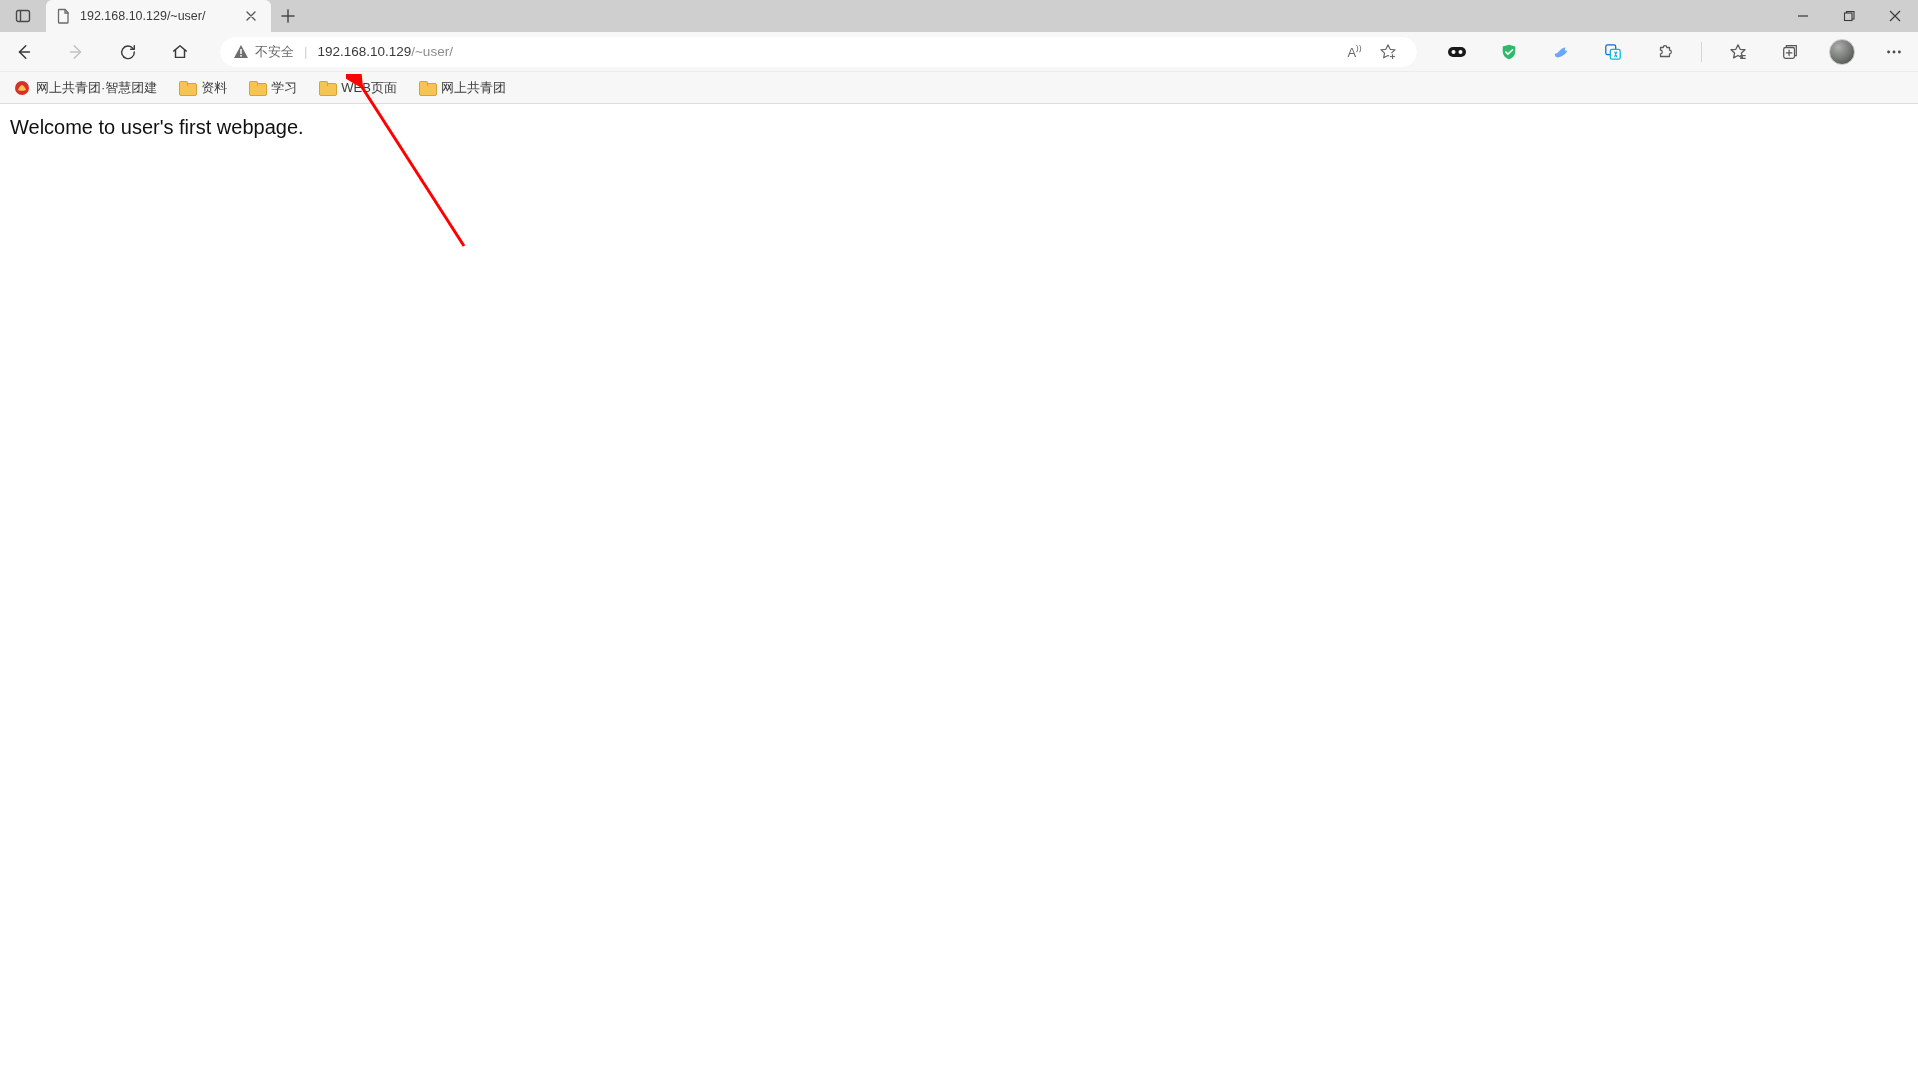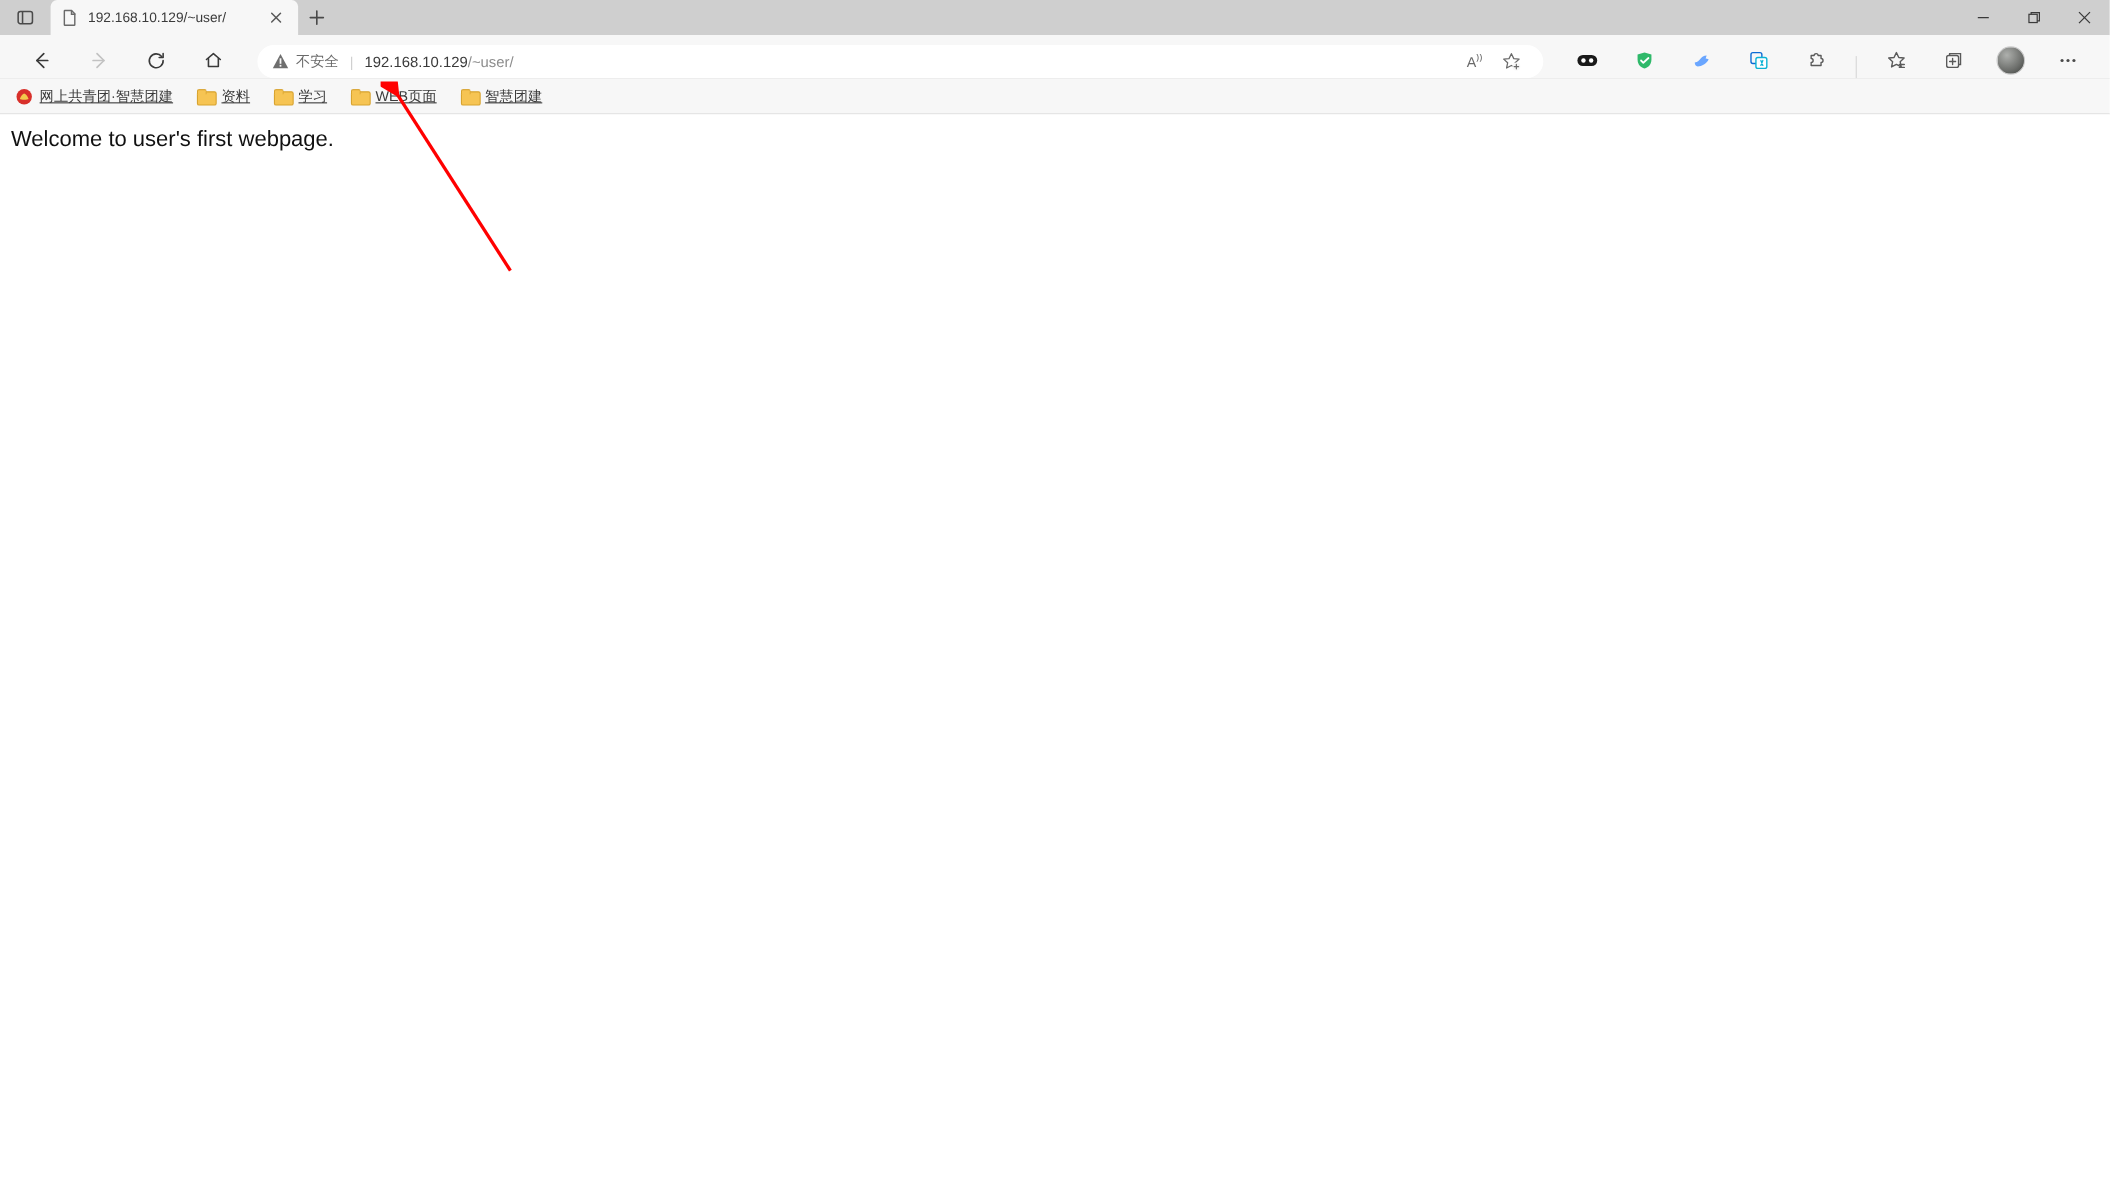--- a/index.html
+++ b/index.html
@@ -38,22 +38,22 @@
   }
   .title-spacer{flex:1;}
   .win-btn{
     width:46px;display:flex;align-items:center;justify-content:center;color:#3a3a3a;
   }
   
   .toolbar{
     height:40px;
     background:#f7f7f7;
     display:flex;
-    align-items:flex-end;
-    padding:0 20px;
+    align-items:center;
+    padding:0 6px;
     gap:16px;
     border-bottom:1px solid #ececec;
   }
   .nav-btn{
     width:36px;height:32px;border-radius:4px;display:flex;align-items:center;justify-content:center;color:#5a5a5a;
   }
   .nav-btn.disabled{color:#b7b7b7;}
   .addr{
     flex:1;
     height:30px;
@@ -86,21 +86,21 @@
     height:32px;
     background:#f7f7f7;
     display:flex;
     align-items:center;
     padding:0 10px;
     gap:14px;
     border-bottom:1px solid #dddddd;
   }
   .bm{
     display:flex;align-items:center;gap:6px;font-size:13px;color:#3b3b3b;
-    padding:3px 4px;border-radius:4px;white-space:nowrap;text-decoration:underline;
+    padding:3px 4px;border-radius:4px;white-space:nowrap;
   }
   
   .page{
     padding:12px 10px;
     font-size:20px;
     color:#111;
     position:relative;
     background:#fff;
     height:calc(100% - 32px - 40px - 32px);
   }
@@ -302,21 +302,21 @@
   <div class="bm">
     <span class="folder-icon"></span>
     <span>学习</span>
   </div>
   <div class="bm">
     <span class="folder-icon"></span>
     <span>WEB页面</span>
   </div>
   <div class="bm">
     <span class="folder-icon"></span>
-    <span>智慧团建</span>
+    <span>网上共青团</span>
   </div>
 </div>
 
 <div class="page">
   <span>Welcome to user's first webpage.</span>
 
   
   <svg class="annot-arrow" width="140" height="200" viewBox="0 0 140 200">
     <defs>
       <marker id="ahead" markerWidth="12" markerHeight="12" refX="2" refY="6" orient="auto">

